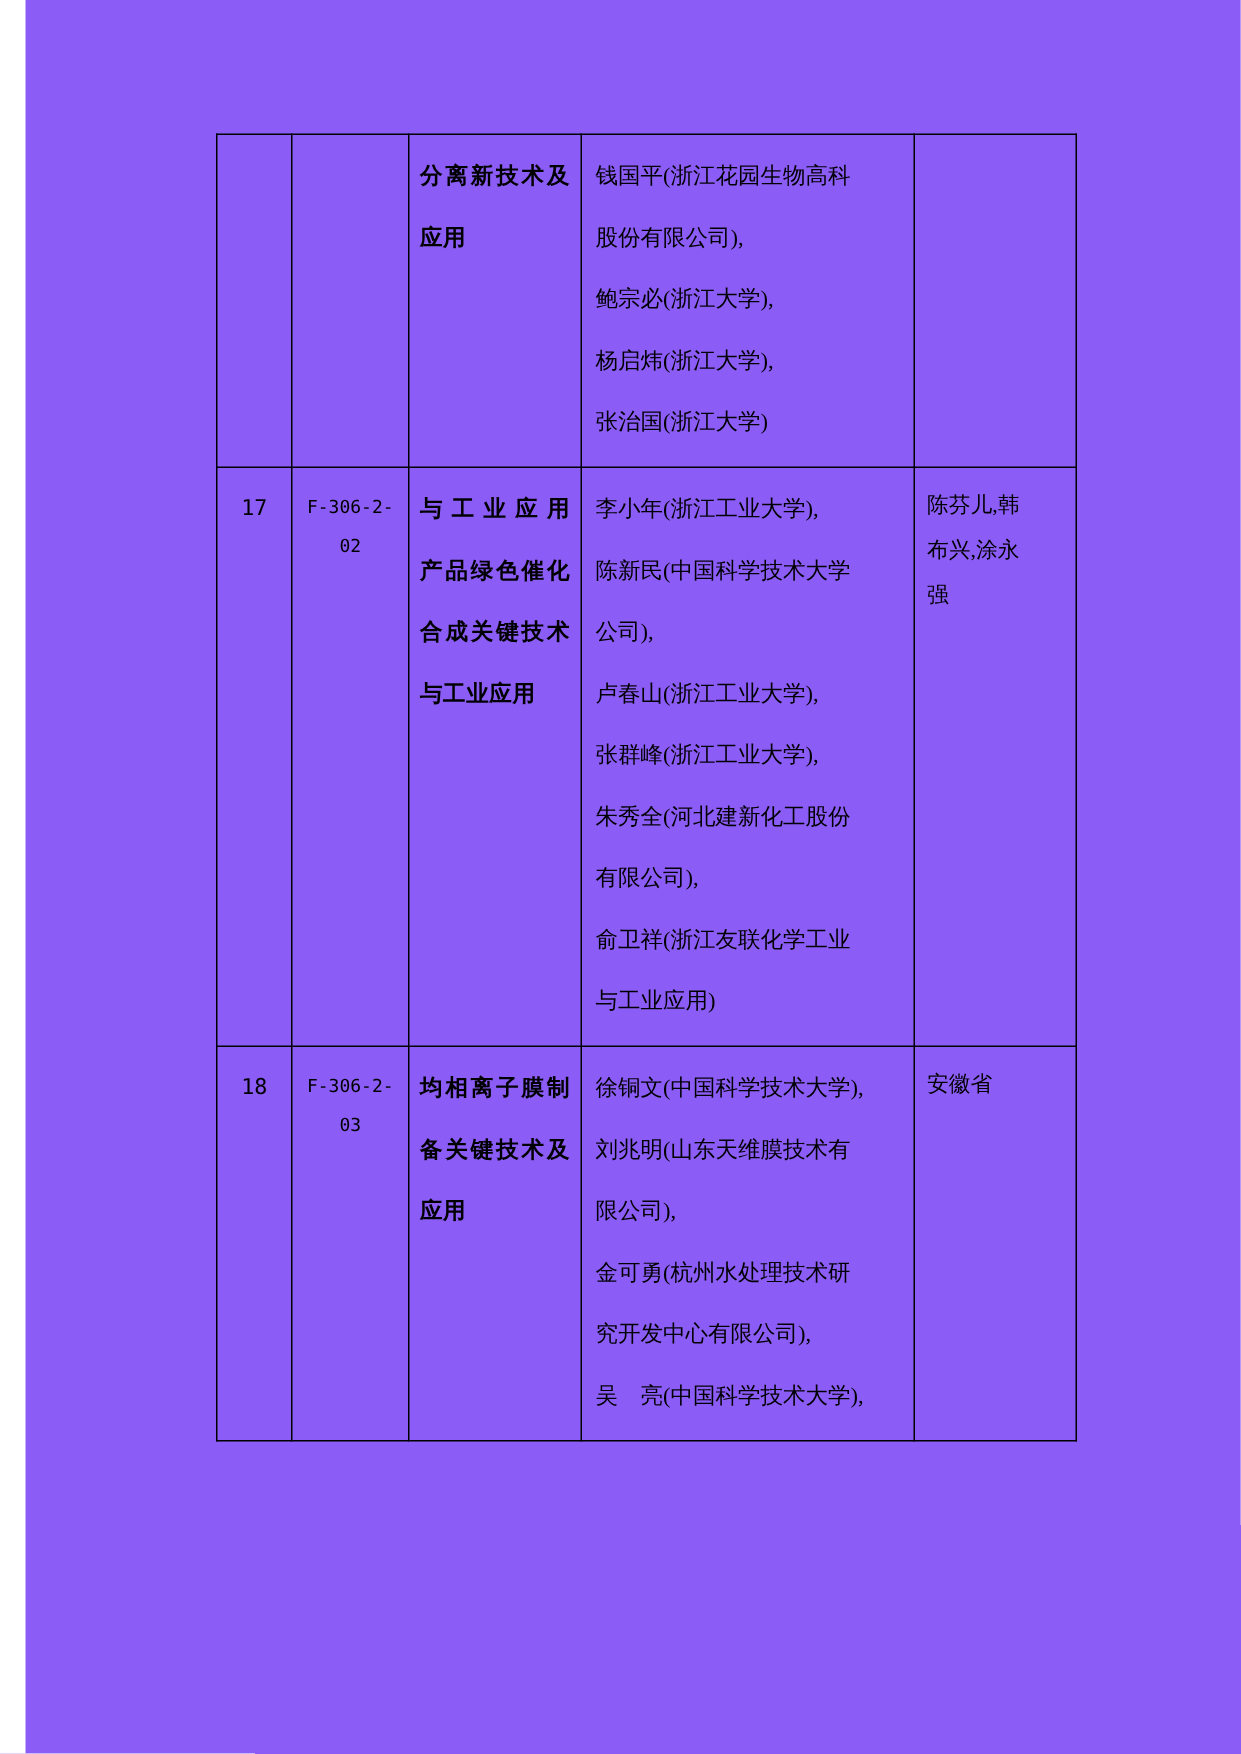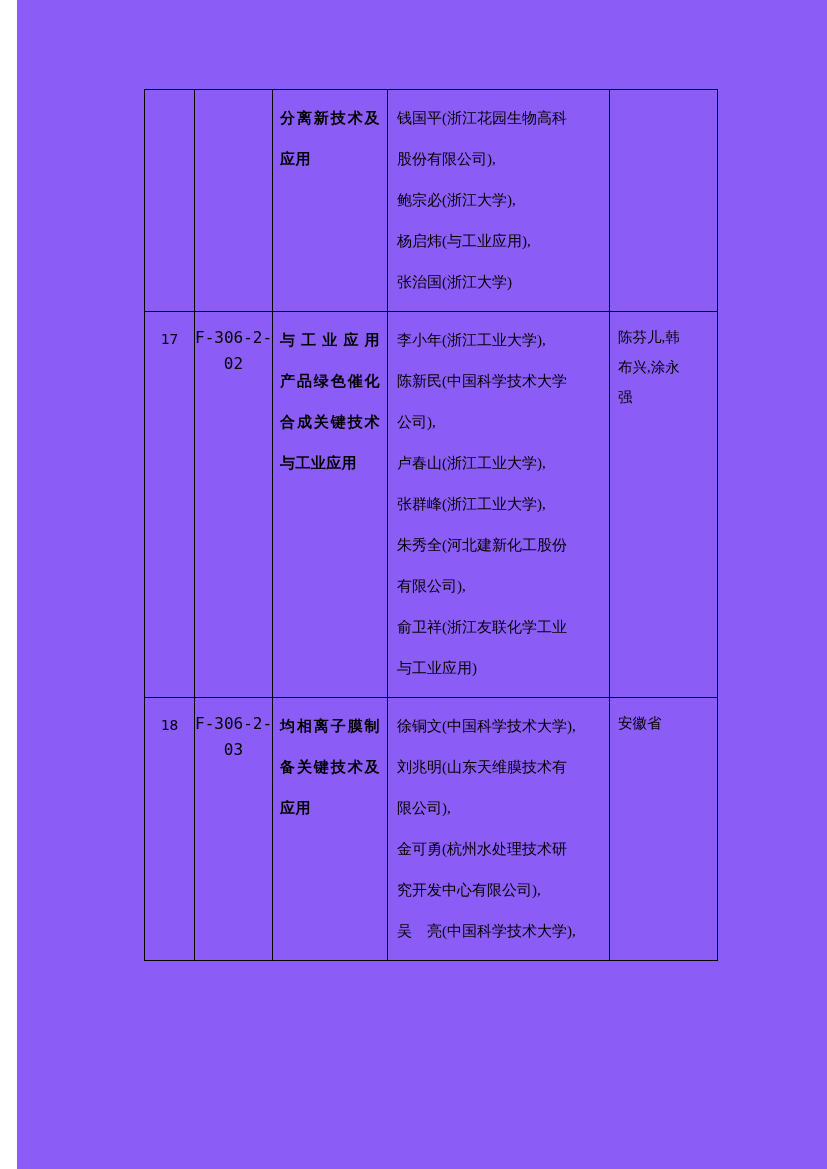--- a/index.html
+++ b/index.html
@@ -45,21 +45,21 @@
   .col-org   { width: 108px; }
   .no-text {
     font-family: "DejaVu Sans Mono", monospace;
     font-size: 14.5px;
     line-height: 28px;
     text-align: center;
     padding-top: 13px;
   }
   .code-text {
     font-family: "DejaVu Sans Mono", monospace;
-    font-size: 16px;
+    font-size: 12px;
     line-height: 26px;
     text-align: center;
     padding-top: 13px;
     letter-spacing: 0px;
   }
   .title-text {
     font-family: "Liberation Serif", serif;
     font-weight: bold;
     font-size: 15px;
     line-height: 41px;
@@ -113,21 +113,21 @@
           <div class="title-text">
             <span class="line">分离新技术及</span>
             <span class="line last-line">应用</span>
           </div>
         </td>
         <td>
           <div class="people-text">
             <span class="line-wrap">钱国平(浙江花园生物高科</span>
             <span class="line-wrap">股份有限公司),</span>
             <span class="line-wrap">鲍宗必(浙江大学),</span>
-            <span class="line-wrap">杨启炜(与工业应用),</span>
+            <span class="line-wrap">杨启炜(浙江大学),</span>
             <span class="line-wrap">张治国(浙江大学)</span>
           </div>
         </td>
         <td>
           <div class="org-text"></div>
         </td>
       </tr>
 
       <tr>
         <td>

